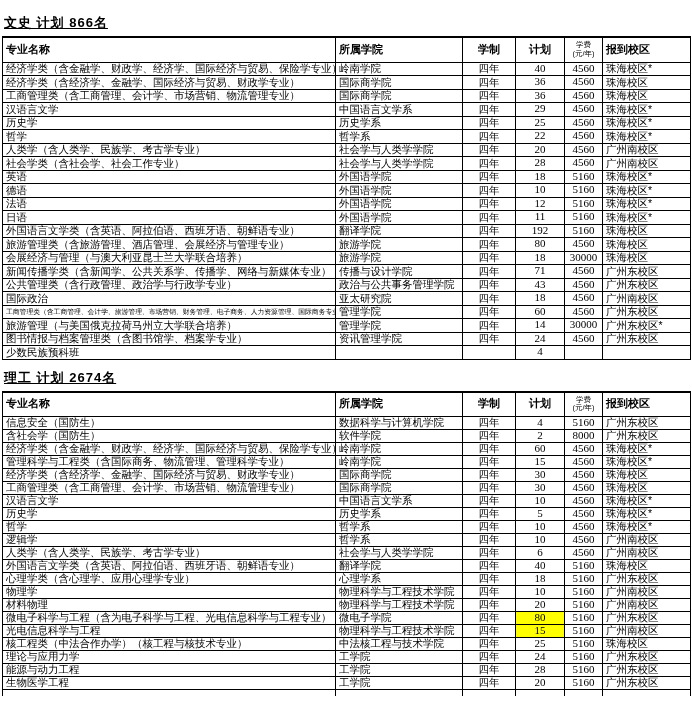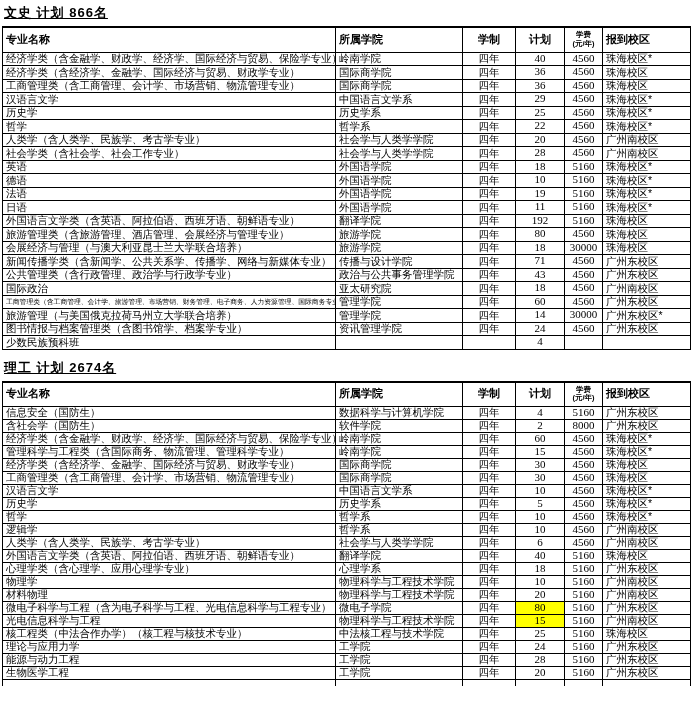--- a/index.html
+++ b/index.html
@@ -1,38 +1,38 @@
 <!DOCTYPE html>
 <html><head>
 <meta charset="utf-8">
 <style>
   html,body{margin:0;padding:0;}
   body{
     width:692px;height:723px;overflow:hidden;background:#ffffff;color:#000;
     font-family:"Liberation Sans","DejaVu Sans",sans-serif;
   }
-  .page{width:692px;height:723px;overflow:hidden;box-sizing:border-box;padding:1px 2px 0 2px;}
+  .page{width:692px;height:723px;overflow:hidden;box-sizing:border-box;padding:11px 2px 0 2px;}
   .tbl-title{
     font-size:13px;font-weight:bold;text-decoration:underline;
     margin:3px 0 4px 2px;letter-spacing:1px;
   }
   .sec2 .tbl-title{margin-top:9px;}
   table{border-collapse:collapse;width:688px;table-layout:fixed;}
   th,td{
     border:1px solid #000;box-sizing:border-box;
     overflow:hidden;white-space:nowrap;
     padding:0 3px;vertical-align:middle;
     font-size:10.5px;line-height:1.05;
   }
   thead th{
     border-top:2px solid #000;border-bottom:1.5px solid #000;
     font-weight:bold;font-size:11px;text-align:left;height:25px;
   }
   thead th.c{text-align:center;margin-top:46px;}
-  thead th.fee div{font-size:7.5px;font-weight:bold;text-align:center;line-height:1.15;}
+  thead th.fee div{font-size:7.5px;font-weight:normal;text-align:center;line-height:1.15;}
   .t1 td{height:13.5px;}
   .t2 td{height:13px;}
   td.c{text-align:center;padding:0 1px;}
   td.num{font-family:"Liberation Serif","DejaVu Serif",serif;font-size:11px;}
   td.hl{background:#ffff00;}
   tr.small-row td.major{font-size:6.8px;letter-spacing:0;}
   tr.partial td{height:6px;border-bottom:none;}
 </style>
 </head>
 <body>
@@ -141,21 +141,21 @@
             <td class="college">外国语学院</td>
             <td class="c">四年</td>
             <td class="c num">10</td>
             <td class="c num">5160</td>
             <td class="campus">珠海校区*</td>
           </tr>
           <tr>
             <td class="major">法语</td>
             <td class="college">外国语学院</td>
             <td class="c">四年</td>
-            <td class="c num">19</td>
+            <td class="c num">12</td>
             <td class="c num">5160</td>
             <td class="campus">珠海校区*</td>
           </tr>
           <tr>
             <td class="major">日语</td>
             <td class="college">外国语学院</td>
             <td class="c">四年</td>
             <td class="c num">11</td>
             <td class="c num">5160</td>
             <td class="campus">珠海校区*</td>

